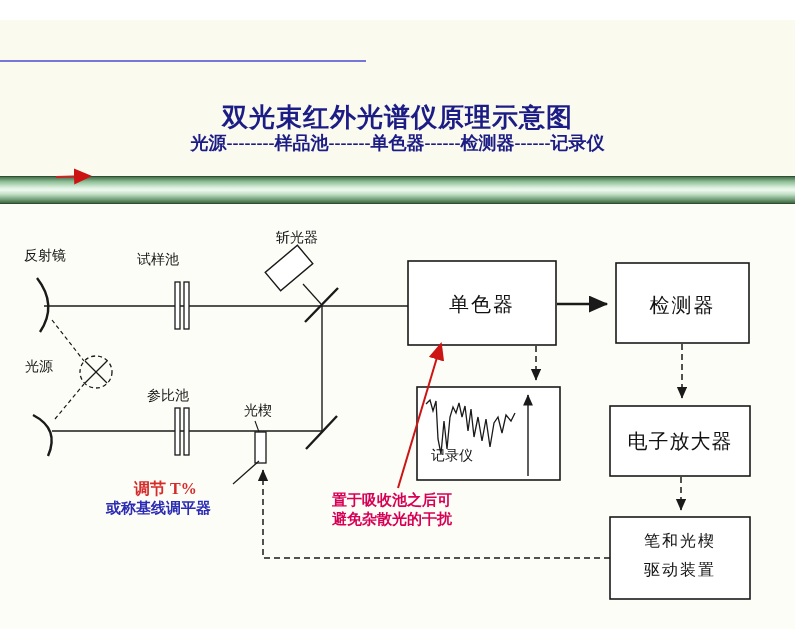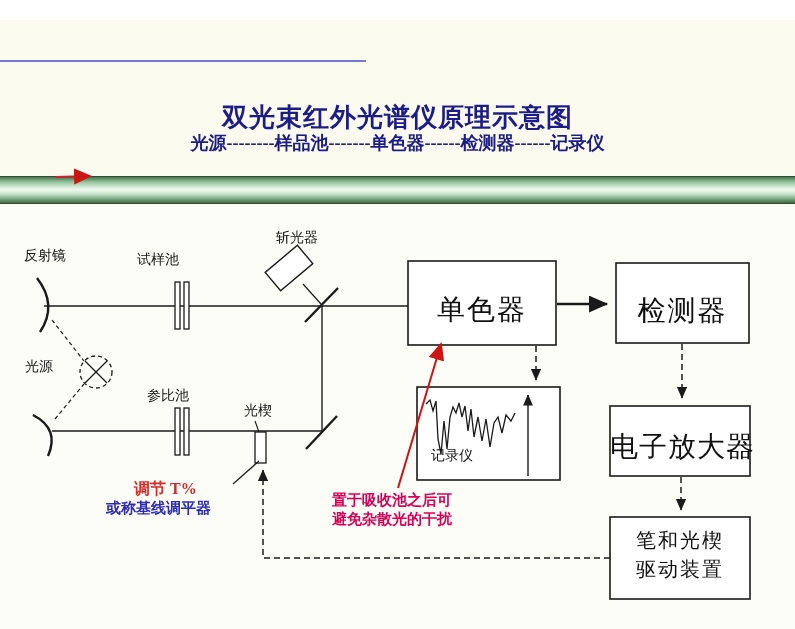--- a/index.html
+++ b/index.html
@@ -30,26 +30,26 @@
     background:linear-gradient(to bottom,
       #46704c 0%, #8fbf97 18%, #d9eeda 40%, #f0f9f0 50%,
       #bcdcc0 68%, #6c9a73 88%, #3f663f 100%);
     border-top:1px solid #2f4f33;border-bottom:1px solid #2f4f33;
   }
   svg.diagram{position:absolute;left:0;top:0;}
   .label{
     position:absolute;font-size:14px;color:#141414;white-space:nowrap;
   }
   .box-label{
-    position:absolute;text-align:center;font-size:28px;color:#111;
+    position:absolute;text-align:center;font-size:20px;color:#111;
     letter-spacing:2px;white-space:nowrap;
   }
   .pen-label{
     position:absolute;left:610px;top:506px;width:140px;
-    text-align:center;font-size:20px;color:#111;
+    text-align:center;font-size:16px;color:#111;
     letter-spacing:2px;line-height:29px;
   }
   .ann-adjust{
     position:absolute;left:134px;top:459px;
     font-size:16px;font-weight:bold;color:#d42b2b;white-space:nowrap;
   }
   .ann-baseline{
     position:absolute;left:106px;top:479px;
     font-size:15px;font-weight:bold;color:#2b2bb4;white-space:nowrap;
   }

